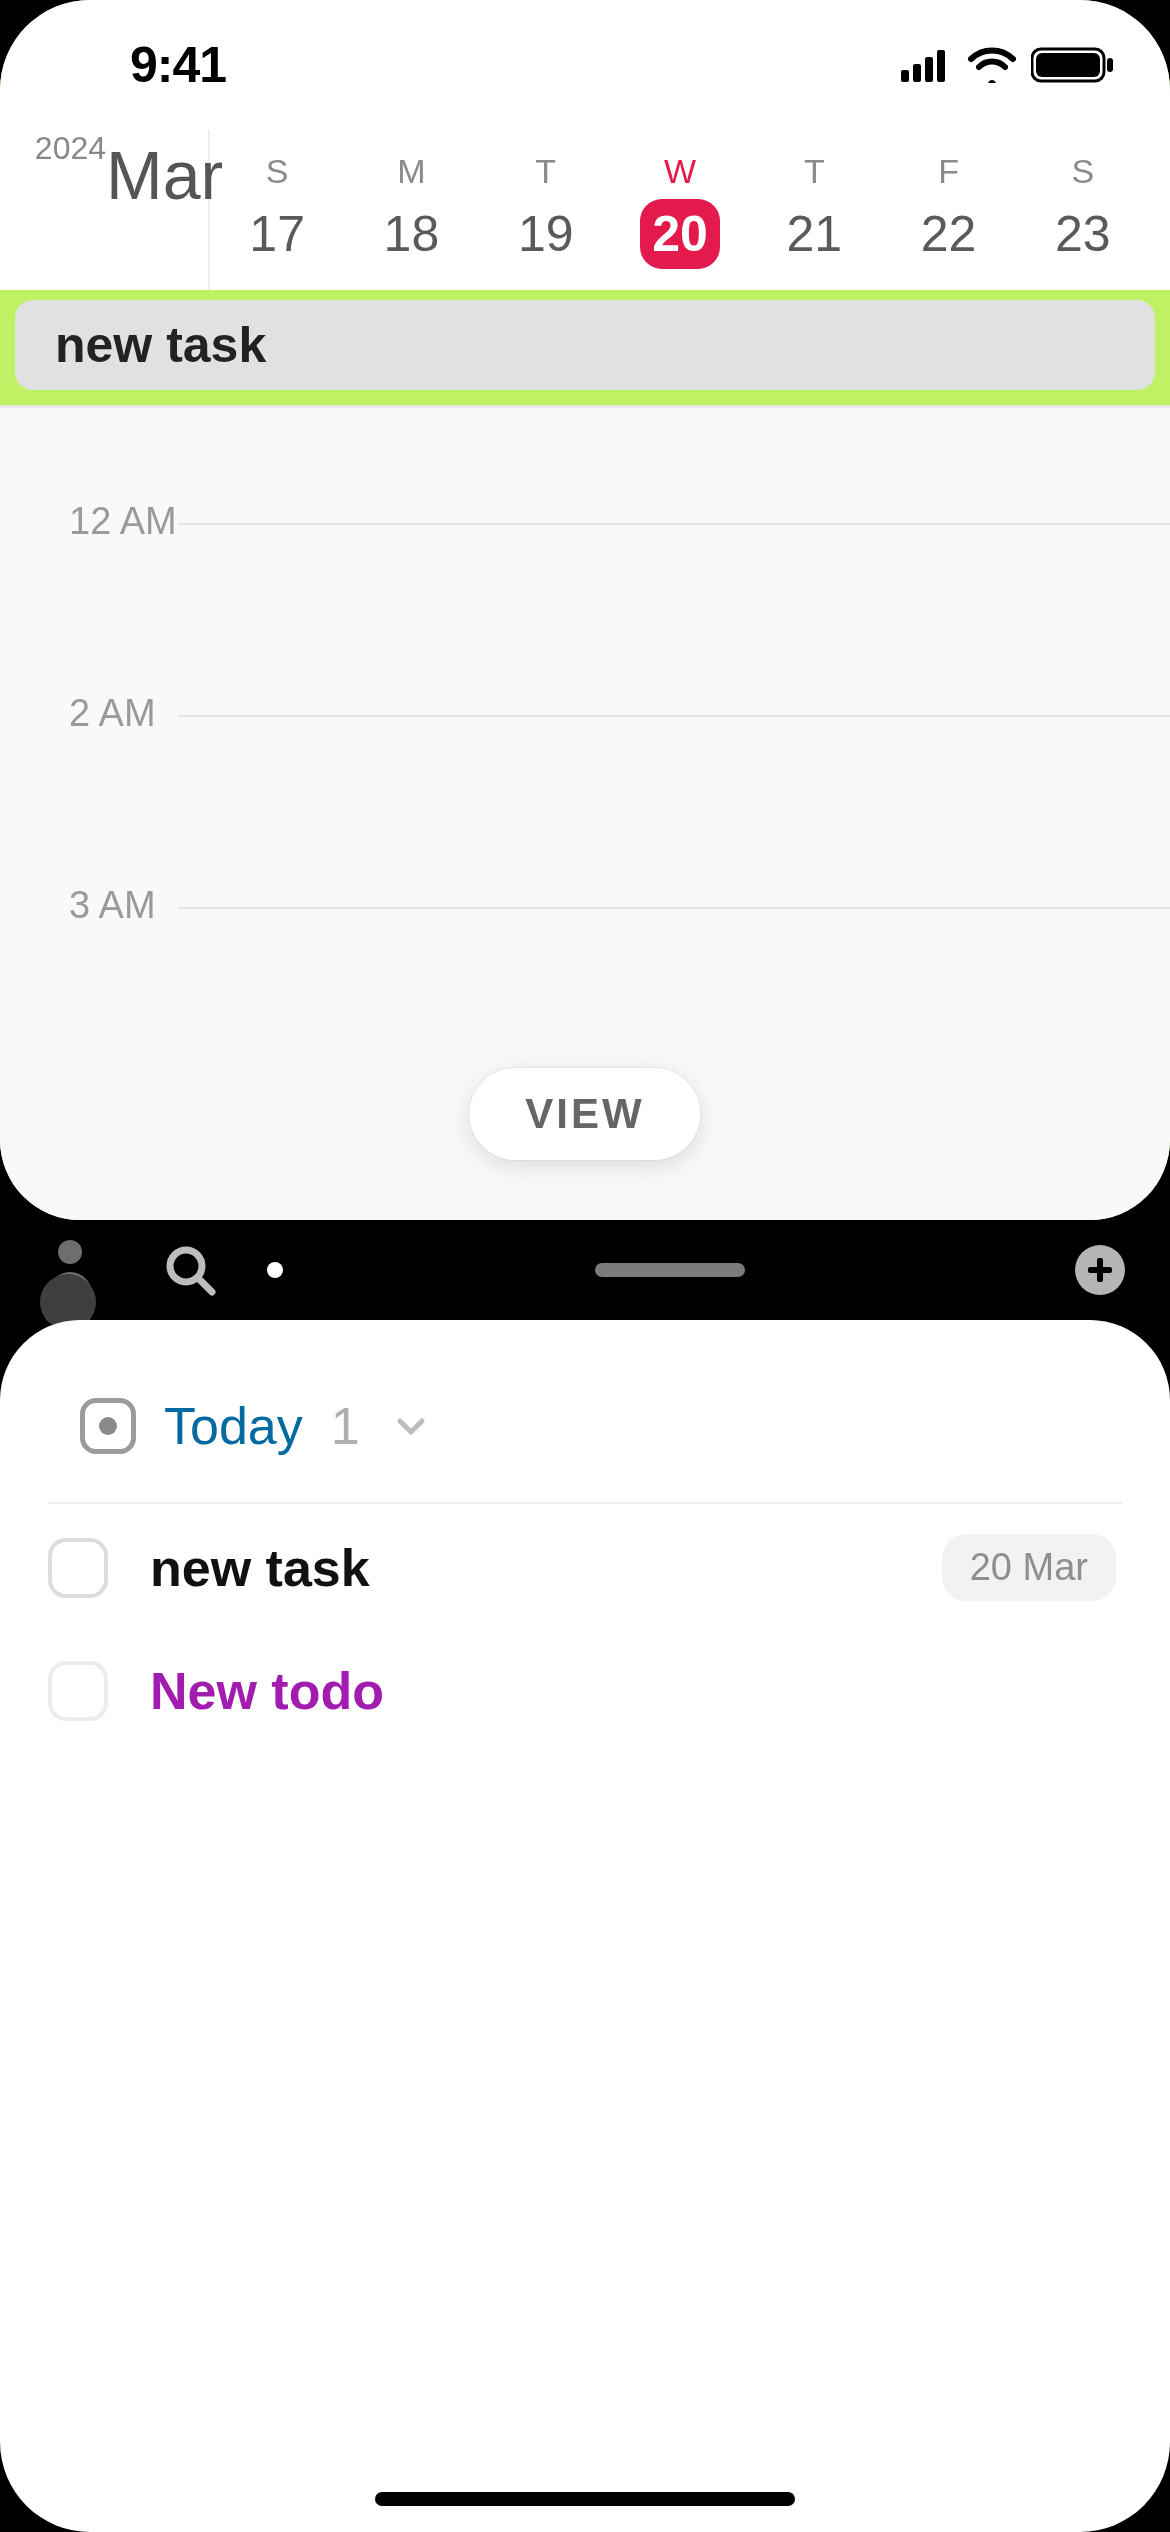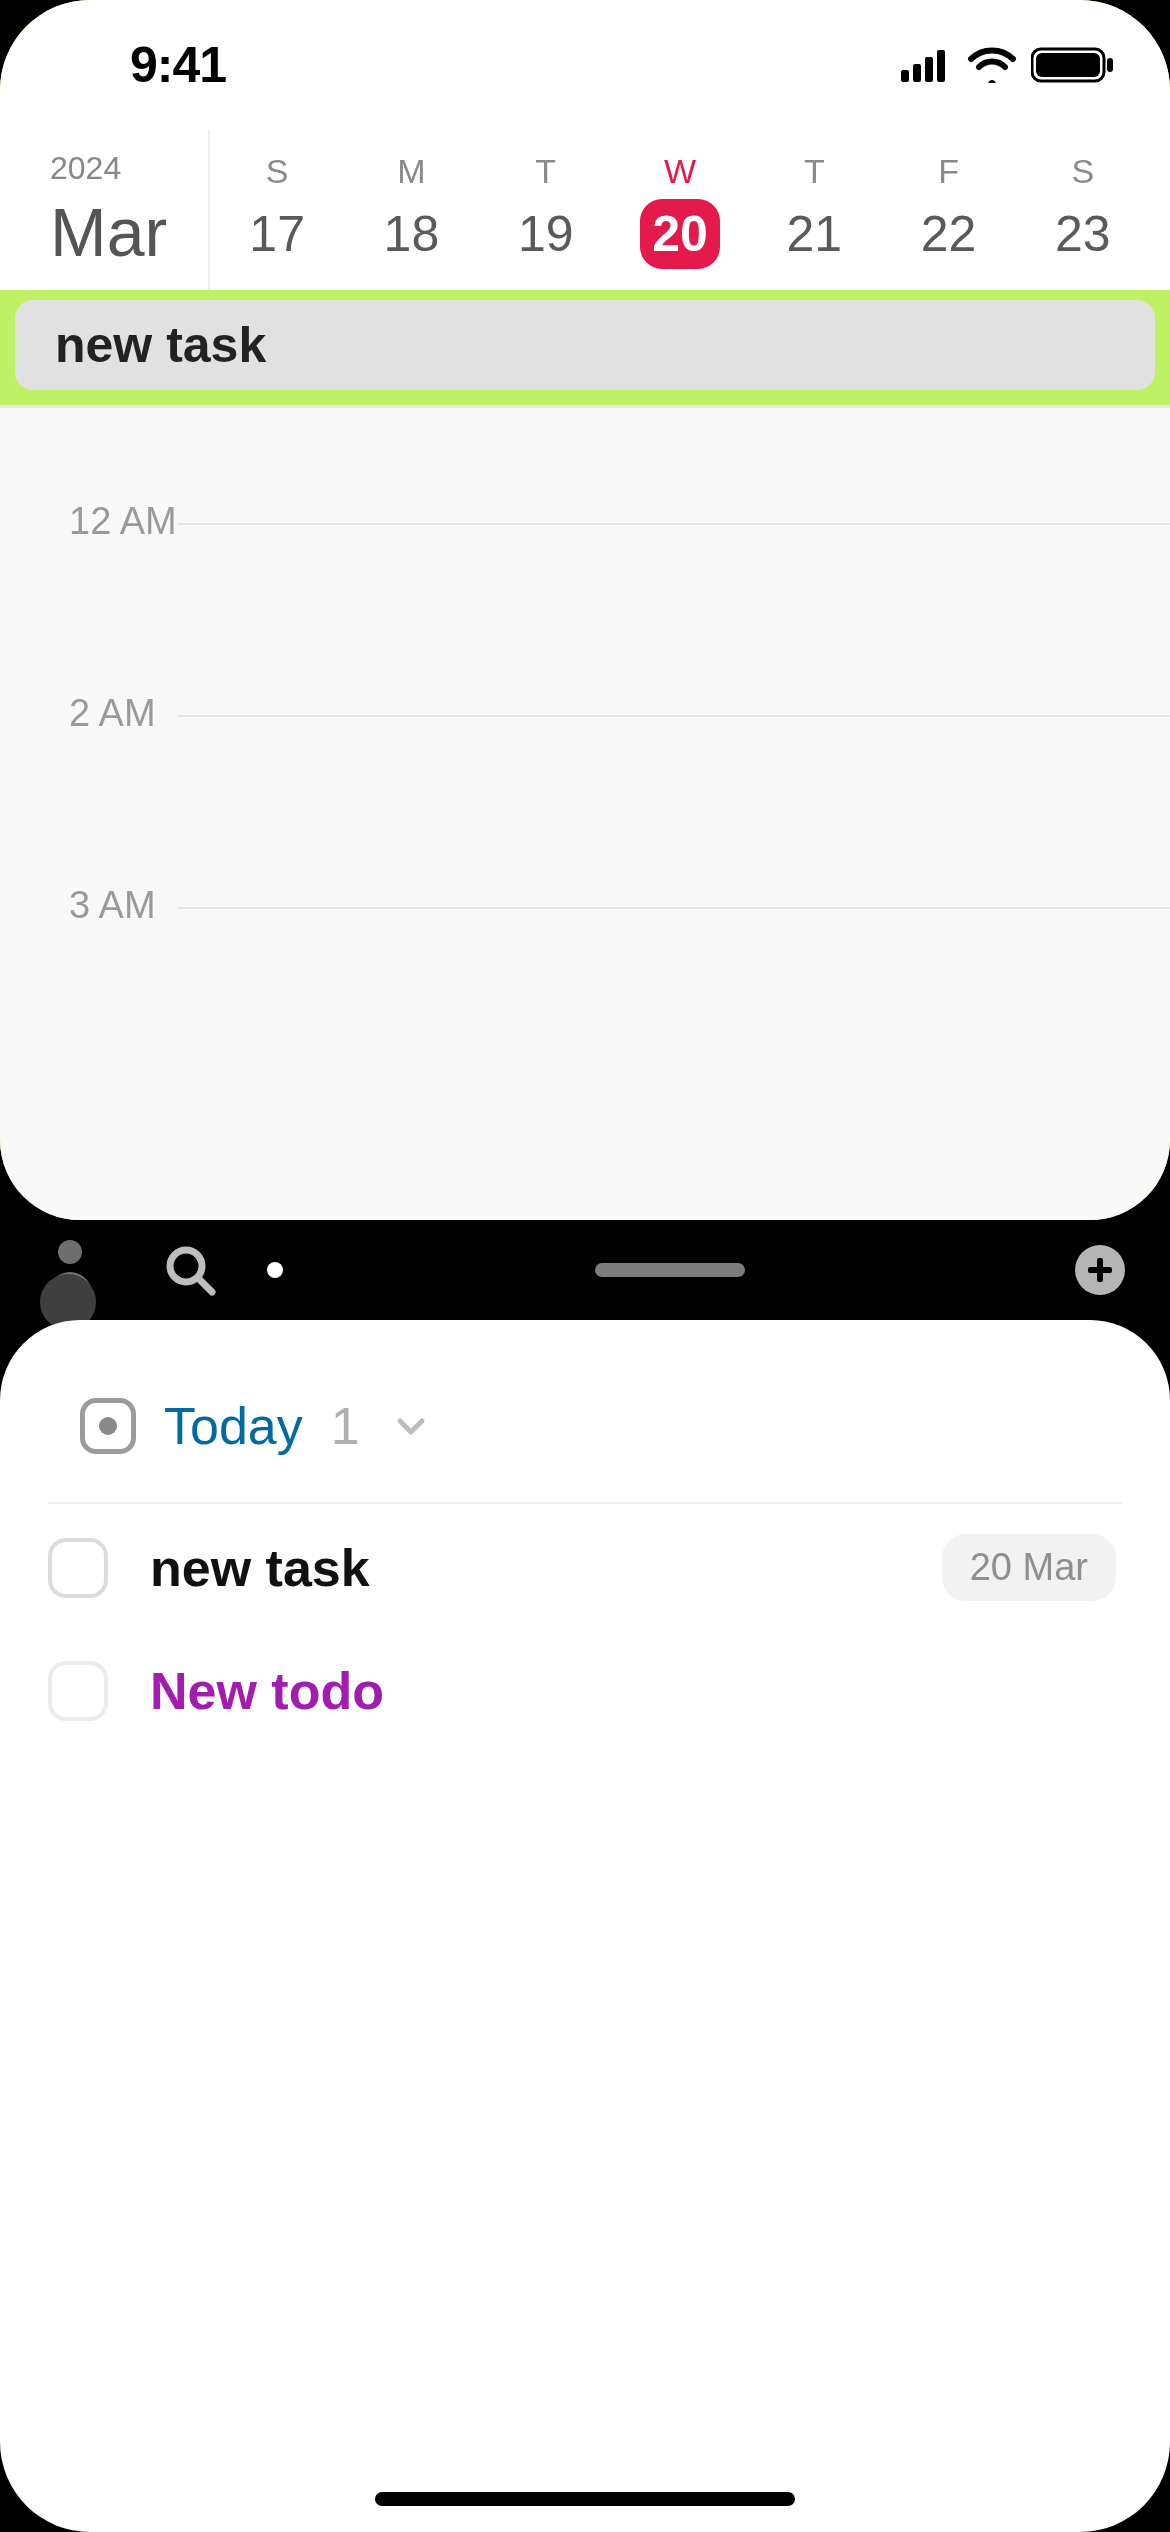--- a/index.html
+++ b/index.html
@@ -36,21 +36,21 @@
     position: absolute;
     top: 130px; left: 0; right: 0;
     height: 160px;
     display: flex;
     align-items: stretch;
     background: #fff;
   }
   .year-month {
     width: 210px;
     display: flex;
-    flex-direction: column;
+    flex-direction: row;
     justify-content: center;
     align-items: flex-start;
     padding-left: 50px;
     border-right: 2px solid #eee;
   }
   .year-label { font-size: 32px; font-weight: 500; color: #888; }
   .month-label { font-size: 68px; font-weight: 500; color: #555; margin-top: 6px; }
   .days-row {
     flex: 1;
     display: flex;
@@ -403,20 +403,21 @@
         <div class="hour-row">
           <div class="hour-label">2 AM</div>
           <div class="hour-line"></div>
         </div>
         <div class="hour-row">
           <div class="hour-label">3 AM</div>
           <div class="hour-line"></div>
         </div>
       </div>
 
+    <div class="view-button">VIEW</div>
   </div>
 
   <div class="mid-bar">
     <div class="profile-btn">
       <div class="profile-figure"></div>
       <div class="profile-bubble"></div>
     </div>
     <div class="search-btn">
       <svg width="56" height="56" viewBox="0 0 56 56">
         <circle cx="24" cy="24" r="16" stroke="#bdbdbd" stroke-width="7" fill="none"></circle>

